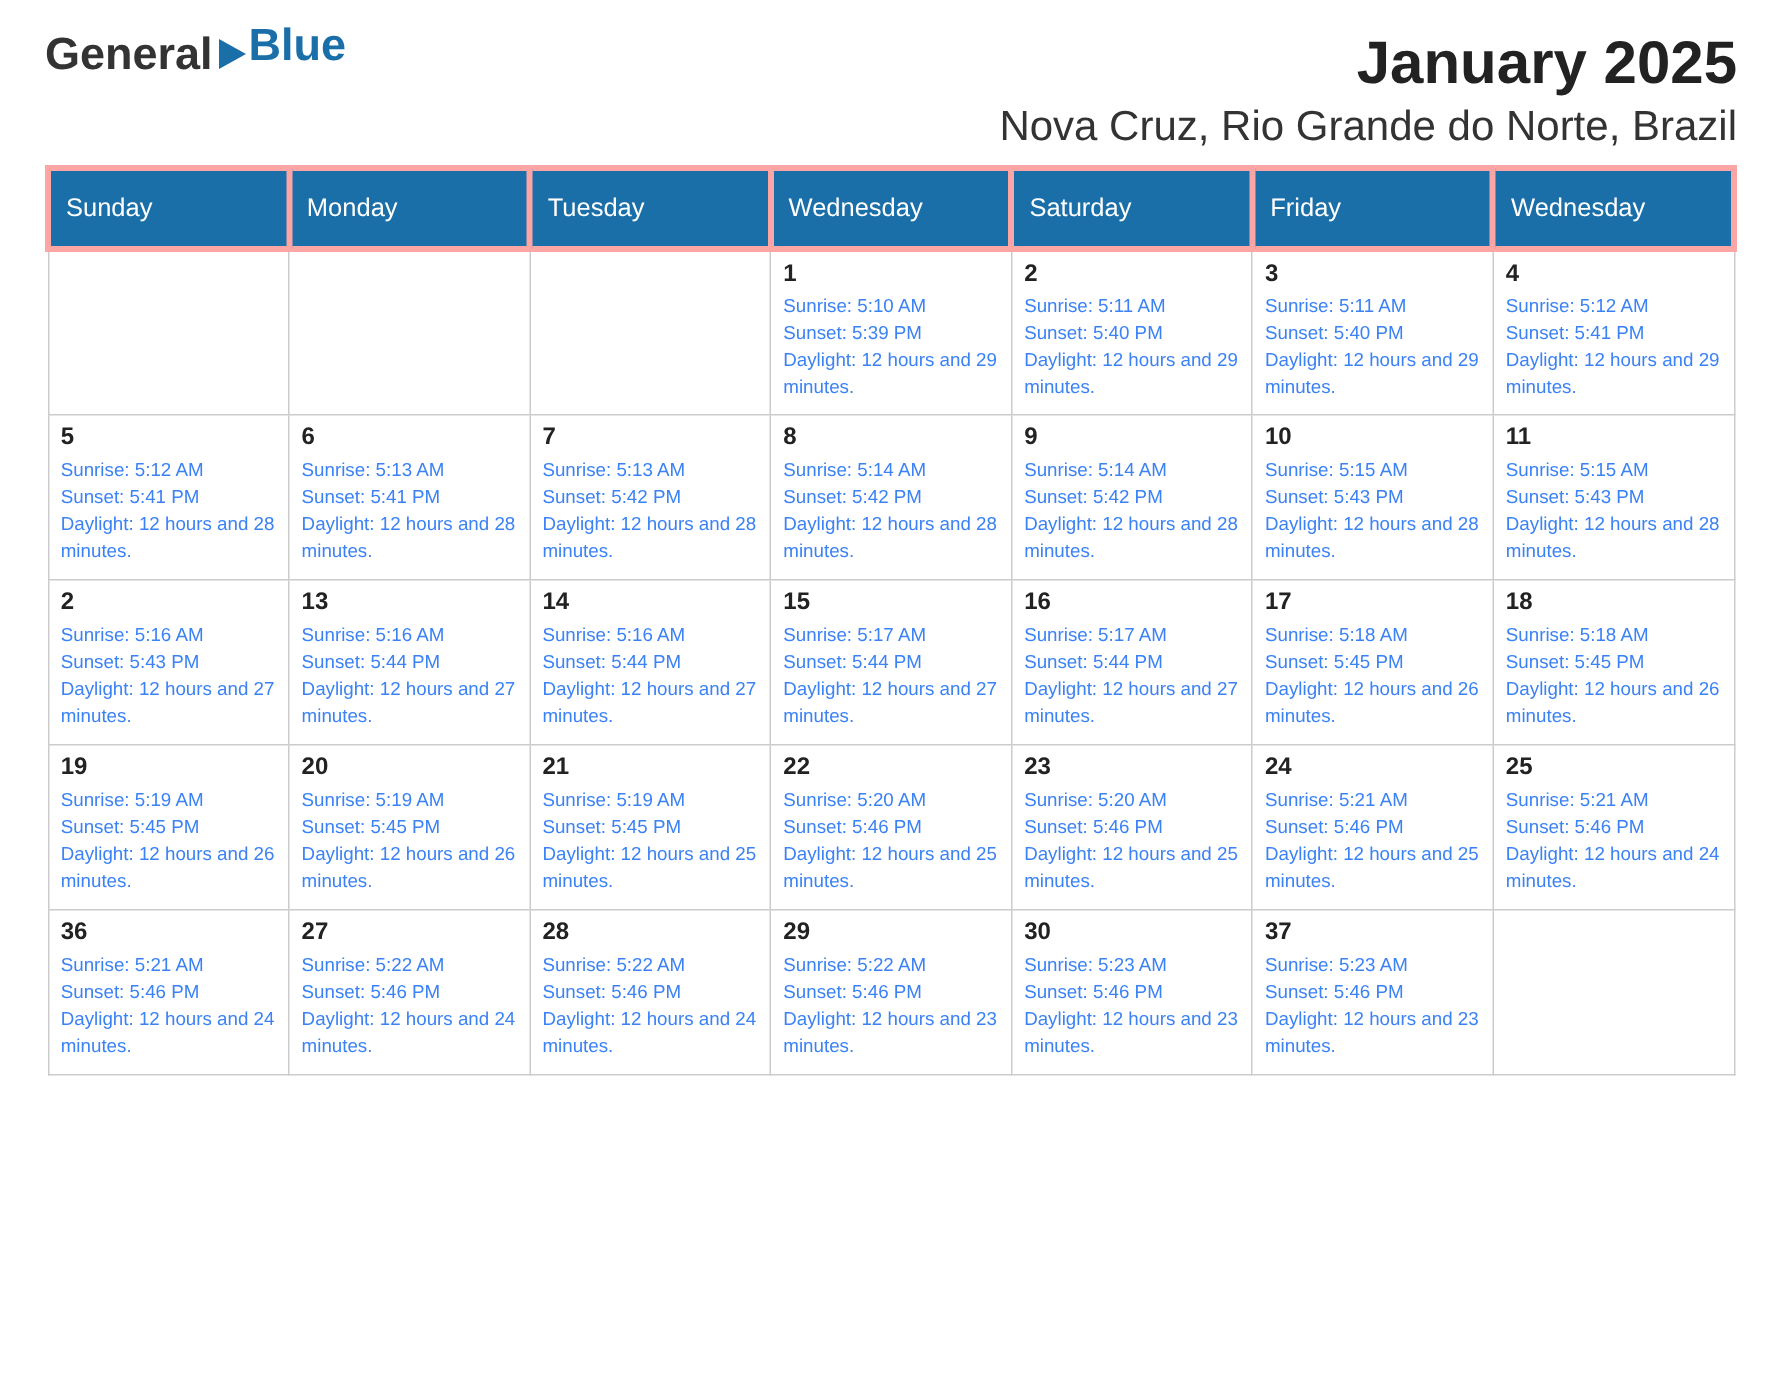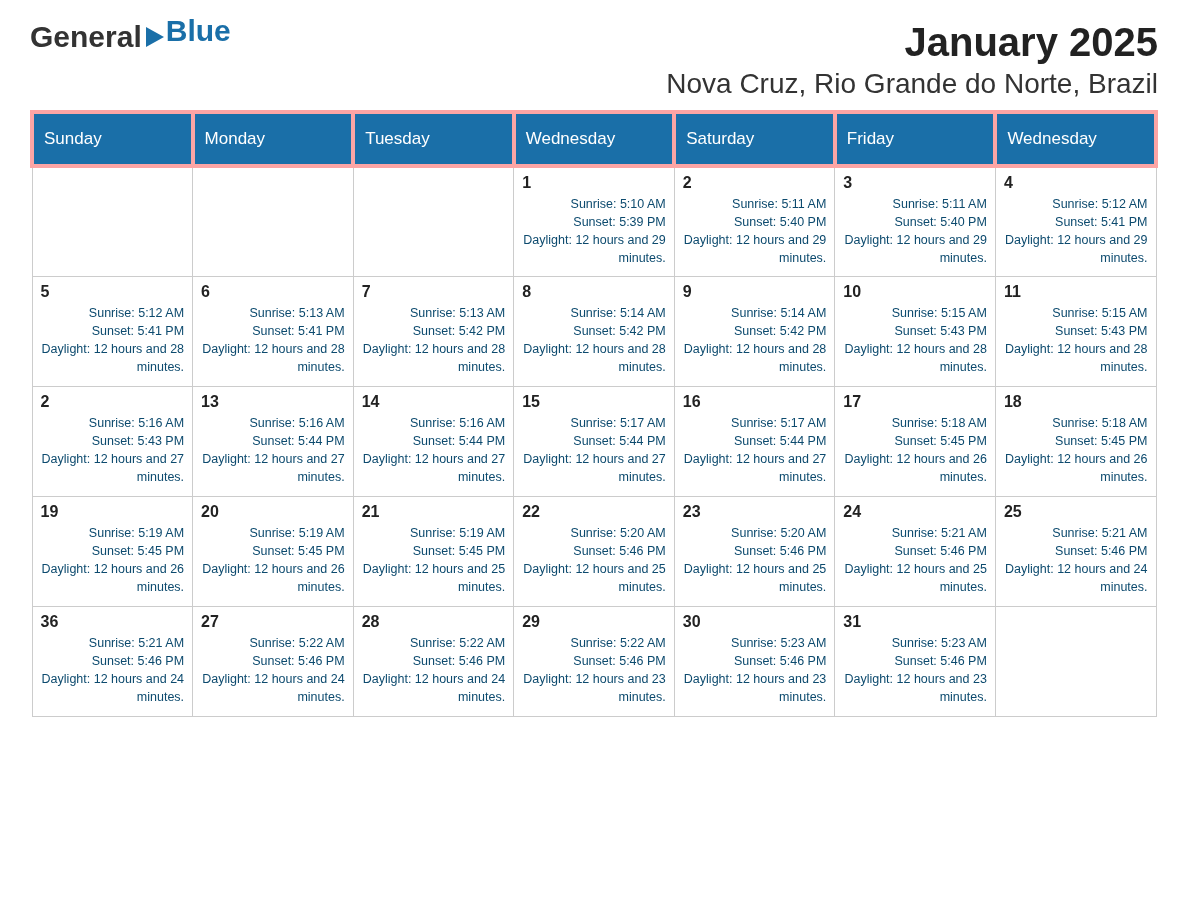--- a/index.html
+++ b/index.html
@@ -52,23 +52,22 @@
       height: 110px;
     }
     .day-number {
       font-size: 16px;
       font-weight: bold;
       color: #222;
       margin-bottom: 3px;
     }
     .day-info {
       font-size: 12.5px;
-      color: #0c4a6e;
+      color: #3b82f6;
       line-height: 1.45;
-      text-align: right;
     }
     .empty-cell {
       background: #fff;
     }
     .logo-row1 {
       display: flex;
       align-items: center;
       font-size: 30px;
       font-weight: bold;
       color: #333;
@@ -317,21 +316,21 @@
 Sunset: 5:46 PM
 Daylight: 12 hours and 23 minutes.</div>
         </td>
         <td>
           <div class="day-number">30</div>
           <div class="day-info" style="white-space: pre-line;">Sunrise: 5:23 AM
 Sunset: 5:46 PM
 Daylight: 12 hours and 23 minutes.</div>
         </td>
         <td>
-          <div class="day-number">31</div>
+          <div class="day-number">37</div>
           <div class="day-info" style="white-space: pre-line;">Sunrise: 5:23 AM
 Sunset: 5:46 PM
 Daylight: 12 hours and 23 minutes.</div>
         </td>
         <td class="empty-cell"></td>
       </tr>
     </tbody>
 </table>
 
 </body></html>

